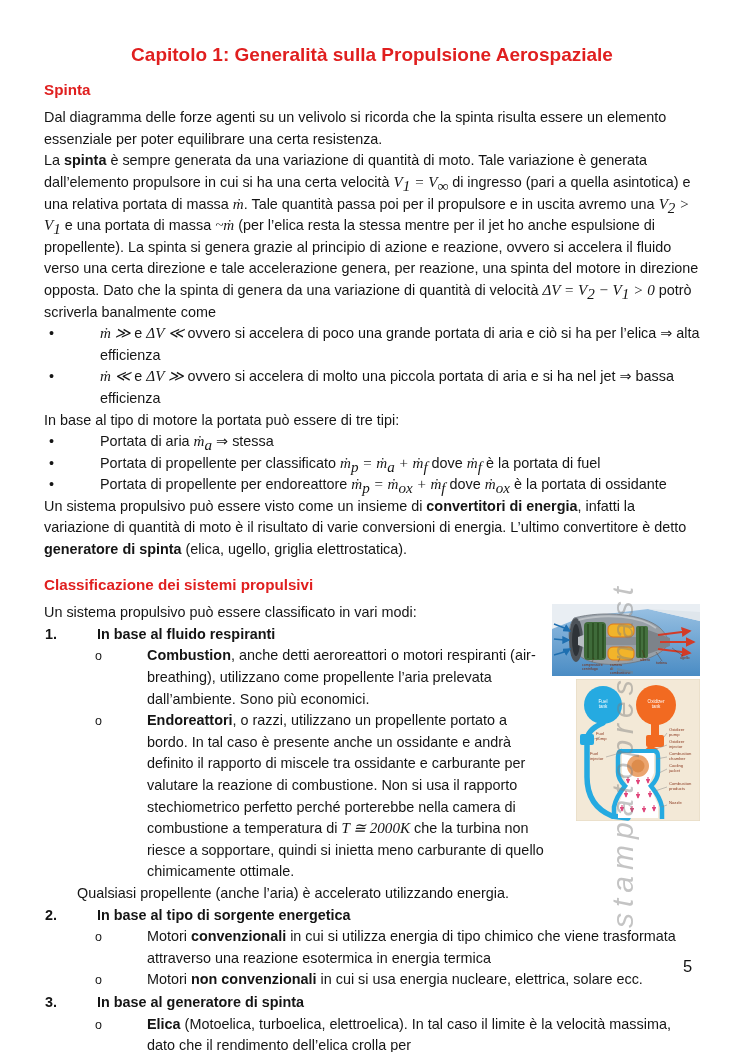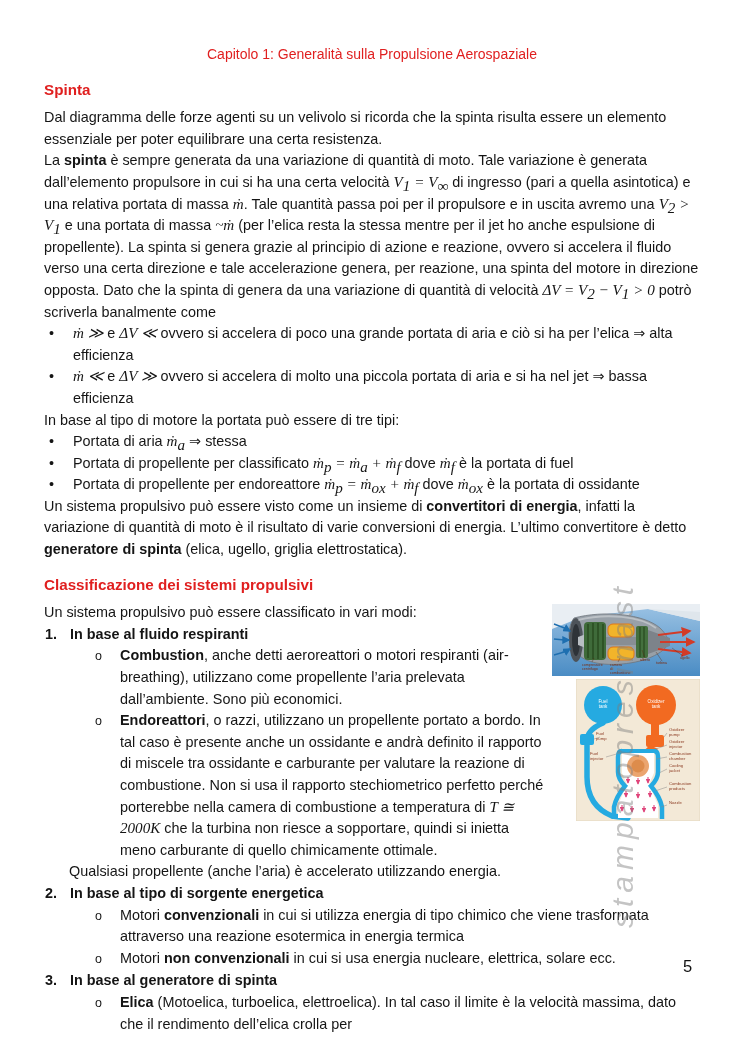--- a/index.html
+++ b/index.html
@@ -2,34 +2,34 @@
 <html><head>
 <meta charset="utf-8">
 <style>
   html,body{margin:0;padding:0;}
   body{
     width:744px;height:1052px;background:#ffffff;position:relative;overflow:hidden;
     font-family:"Liberation Sans","DejaVu Sans",sans-serif;
     font-size:14.4px;line-height:21.6px;color:#151515;
   }
   .content{padding:40px 44px 0 44px;}
-  .doc-title{text-align:center;color:#e01f1f;font-weight:normal;font-size:14px;margin:4px 0 0 0;}
+  .doc-title{text-align:center;color:#e01f1f;font-weight:bold;font-size:19px;margin:4px 0 0 0;}
   .sec-head{color:#e01f1f;font-weight:bold;font-size:15.2px;margin:13px 0 7px 0;}
   p{margin:0;}
   .b{font-weight:bold;}
   .m{font-family:"Liberation Serif","DejaVu Serif",serif;font-style:italic;font-size:1.05em;}
   sub{font-size:0.66em;line-height:0;vertical-align:-0.28em;}
   .formula{text-align:center;margin:1px 0 1px 0;}
   .row{display:flex;align-items:flex-start;}
   .mk-b{flex:0 0 24px;padding-left:5px;}
   .mk-n{flex:0 0 25px;font-weight:bold;padding-left:1px;}
   .mk-o{flex:0 0 25px;font-size:12.5px;padding-top:1px;}
-  .rtxt{flex:1 1 auto;}
+  .rtxt{flex:1 1 auto;margin-left:27px;}
   .subrow{margin-left:51px;}
-  .tail{margin-left:25px;}
+  .tail{margin-left:33px;}
   .figures{float:right;width:148px;margin:2px 0 6px 8px;}
   .figures .fig-jet{display:block;}
   .figures .fig-rocket-wrap{text-align:right;margin-top:3px;}
   .watermark{
     position:absolute;left:612px;top:928px;width:380px;
     transform:rotate(-90deg);transform-origin:0 0;
     font-size:30px;font-style:italic;letter-spacing:6px;
     color:rgba(125,125,125,0.45);z-index:6;pointer-events:none;
     font-family:"Liberation Sans","DejaVu Sans",sans-serif;white-space:nowrap;
   }

